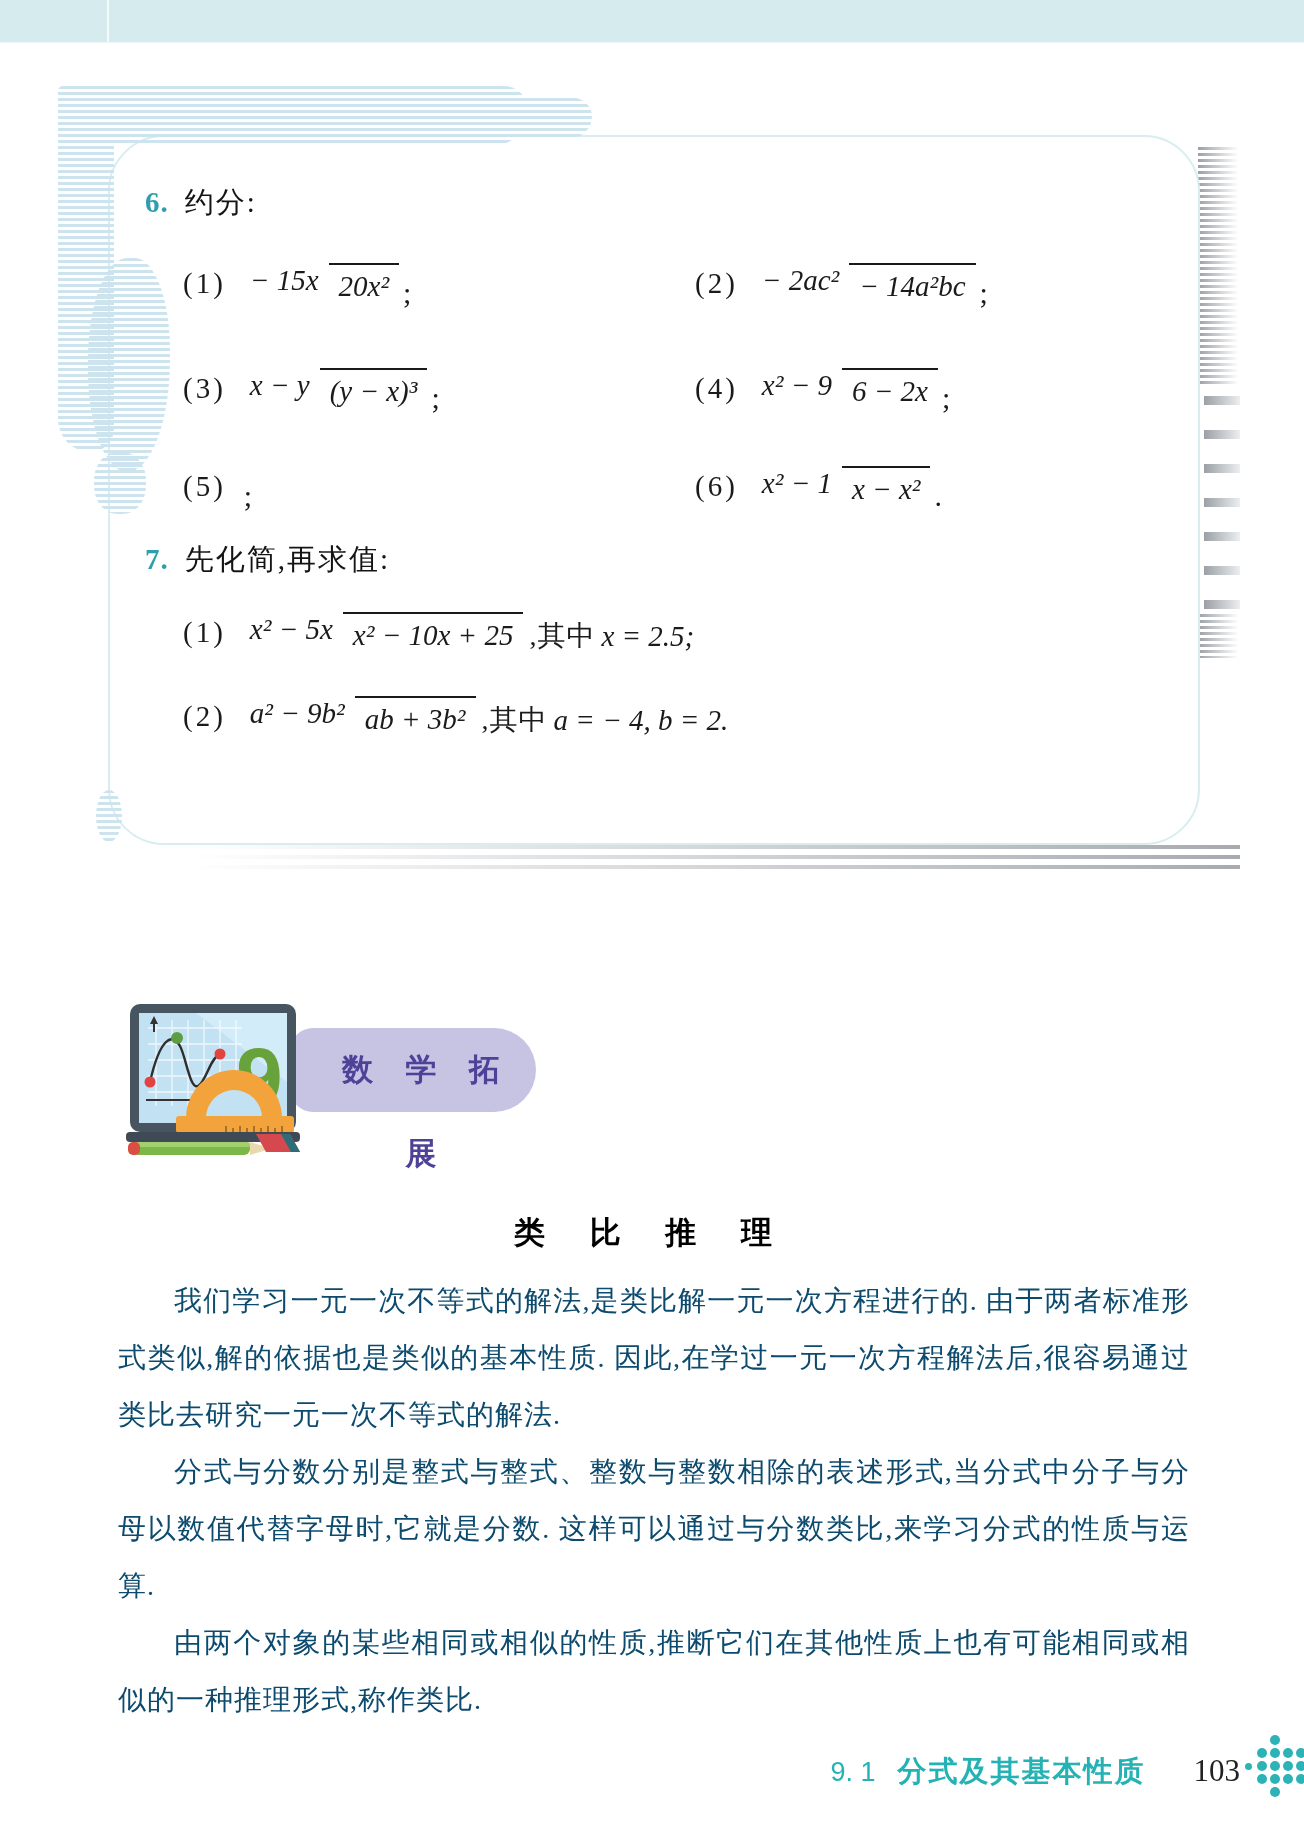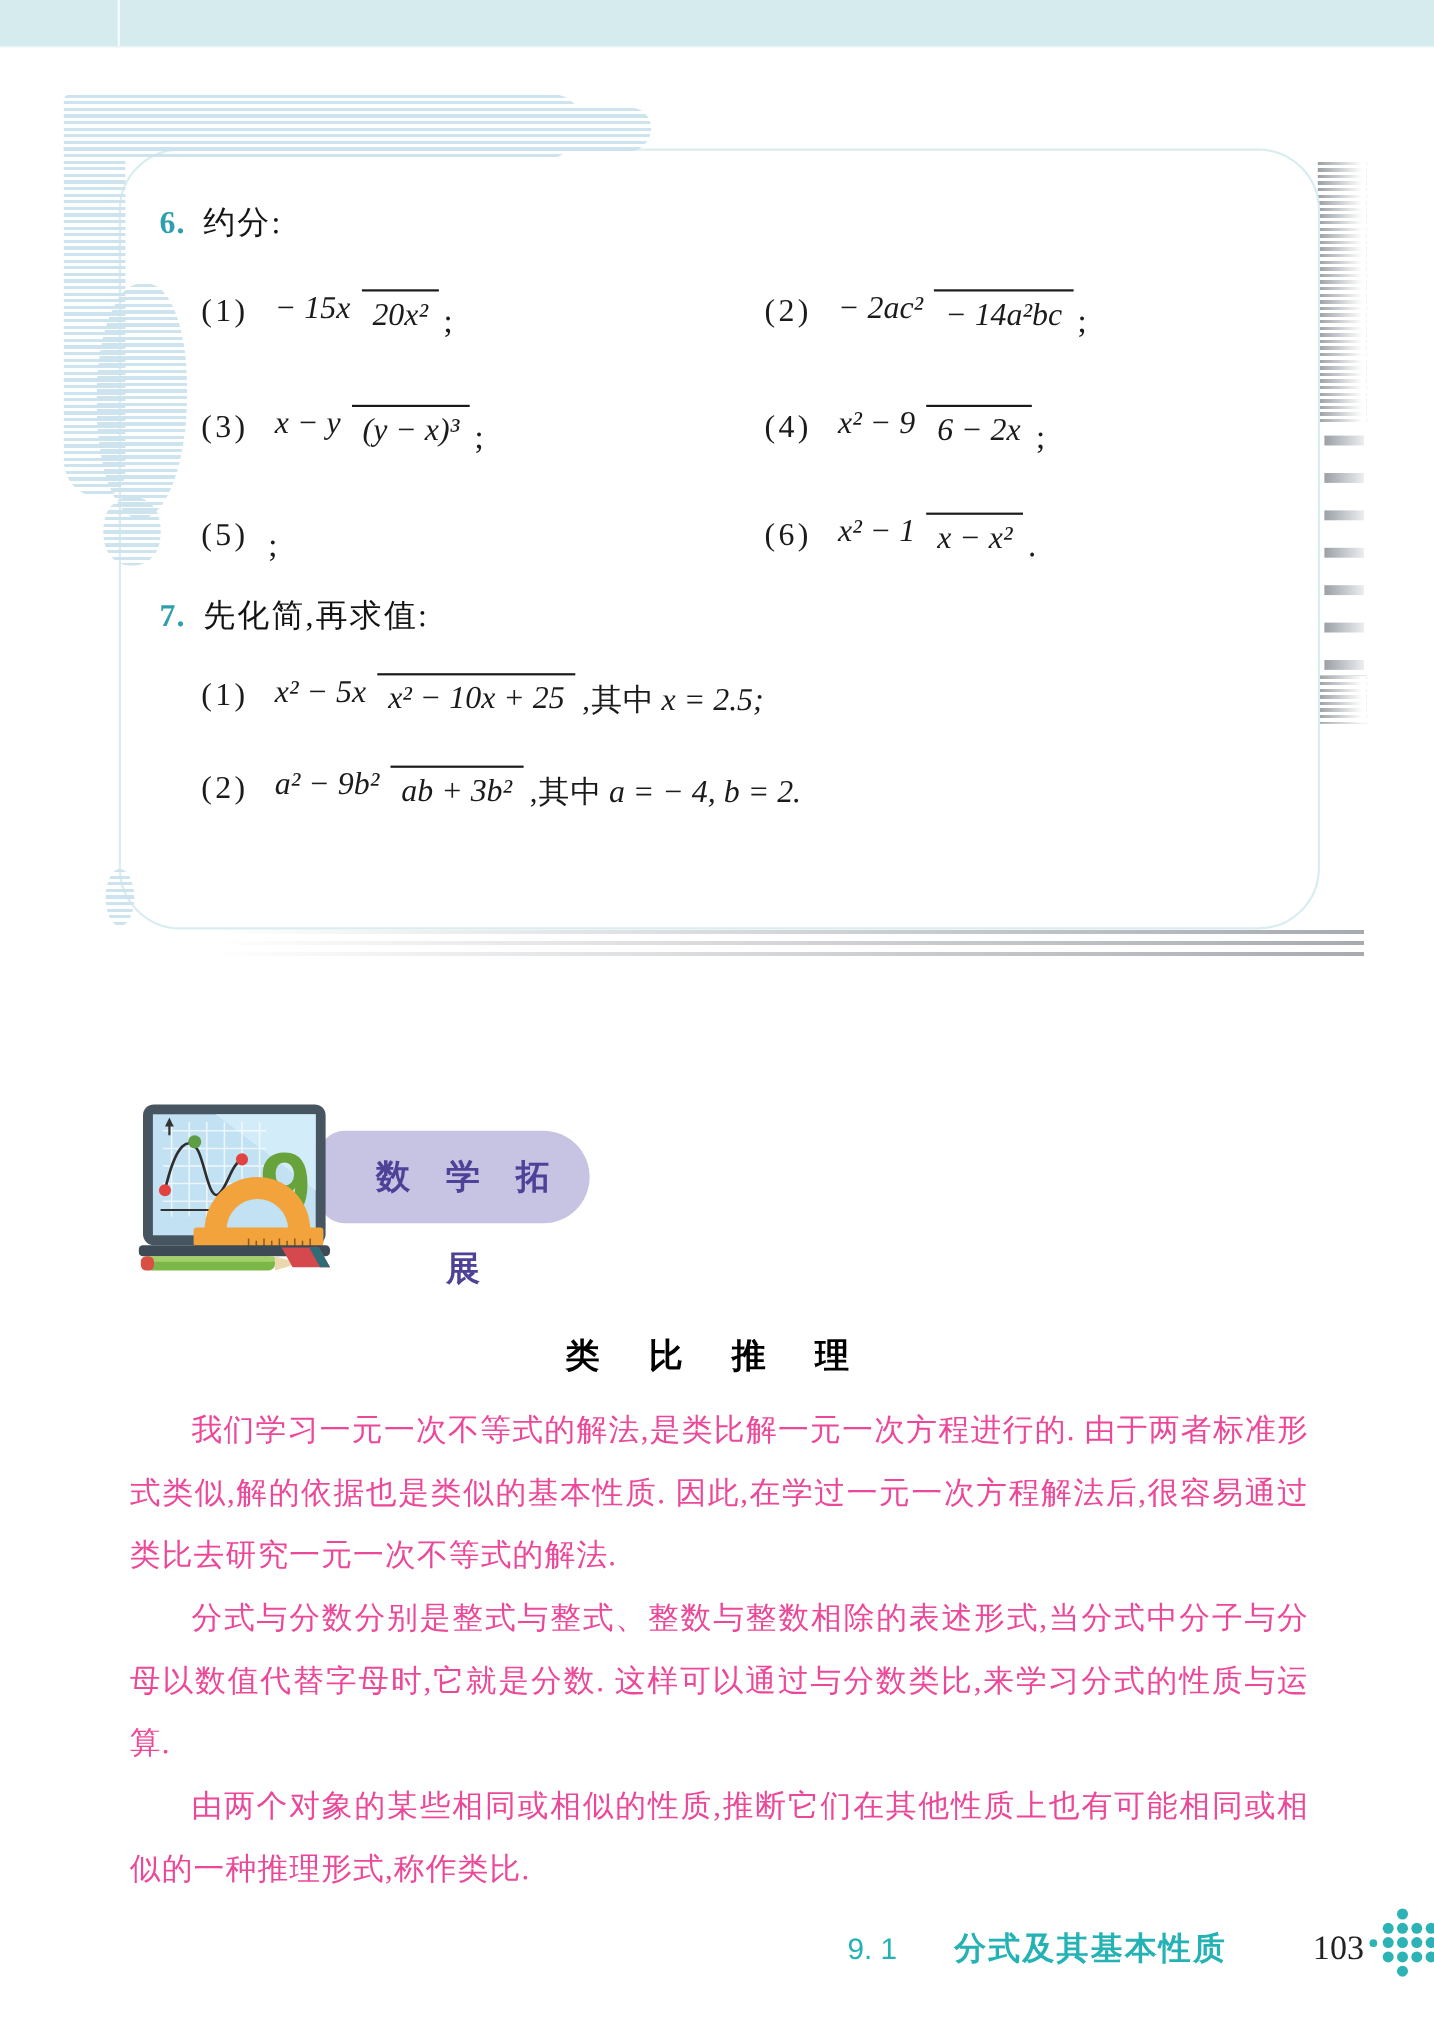--- a/index.html
+++ b/index.html
@@ -57,26 +57,26 @@
   .badge-pill span{display:block;text-align:center;line-height:84px;padding-left:28px;
       font-family:"Liberation Sans","DejaVu Sans",sans-serif;font-weight:bold;font-size:31px;
       color:#4d4297;letter-spacing:12px;}
   .chapter-icon{position:absolute;left:126px;top:1002px;z-index:2;}
 
   .ext-heading{position:absolute;left:0;top:1212px;width:1304px;text-align:center;
       font-family:"Liberation Sans","DejaVu Sans",sans-serif;font-weight:bold;font-size:31px;
       color:#000000;letter-spacing:18px;}
 
   .body-text{position:absolute;left:118px;top:1272px;width:1072px;font-size:28px;line-height:57px;
-      text-align:justify;color:#ec4899;letter-spacing:1px;}
+      text-align:justify;color:#0c4a6e;letter-spacing:1px;}
   .body-text p{margin:0;text-indent:2em;}
 
   
   .footer{position:absolute;left:0;top:1752px;width:1240px;display:flex;justify-content:flex-end;
-      align-items:baseline;gap:30px;}
+      align-items:baseline;}
   .f-section{font-family:"Liberation Sans","DejaVu Sans",sans-serif;font-size:27px;color:#25b2b4;margin-right:22px;}
   .f-title{font-family:Liberation Sans, sans-serif;font-weight:bold;font-size:29px;
       color:#25b2b4;letter-spacing:2px;margin-right:48px;}
   .f-page{font-size:31px;color:#222;}
   .dots{position:absolute;left:1243px;top:1734px;display:grid;
       grid-template-columns:repeat(5,13px);grid-template-rows:repeat(5,13px);}
   .dot{width:10px;height:10px;border-radius:50%;background:#2db3b5;margin:1px;}
   .dot.sm{width:7px;height:7px;margin:3px 2px;}
 </style>
 </head>

